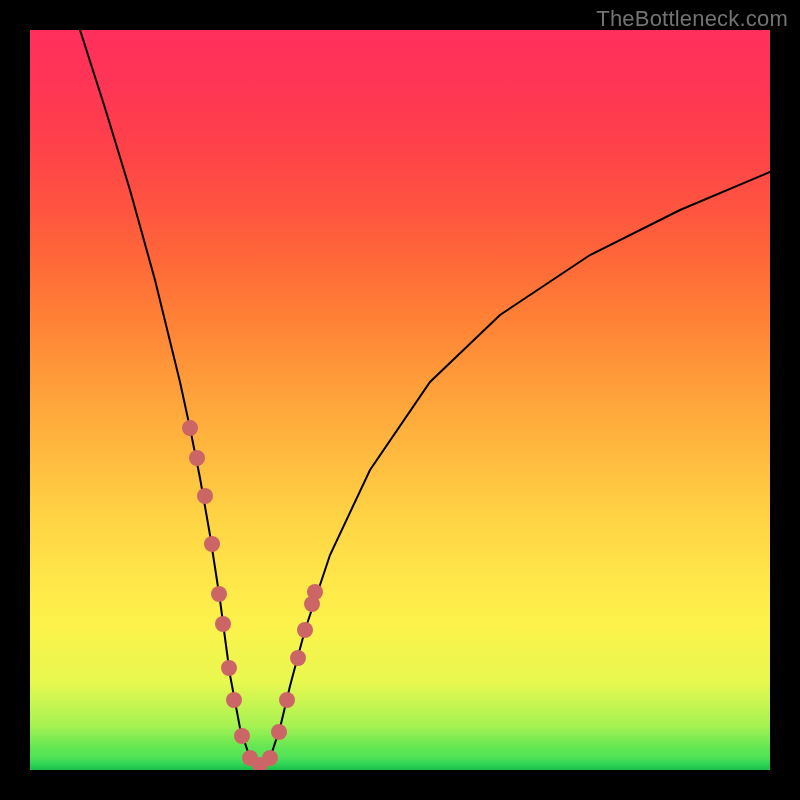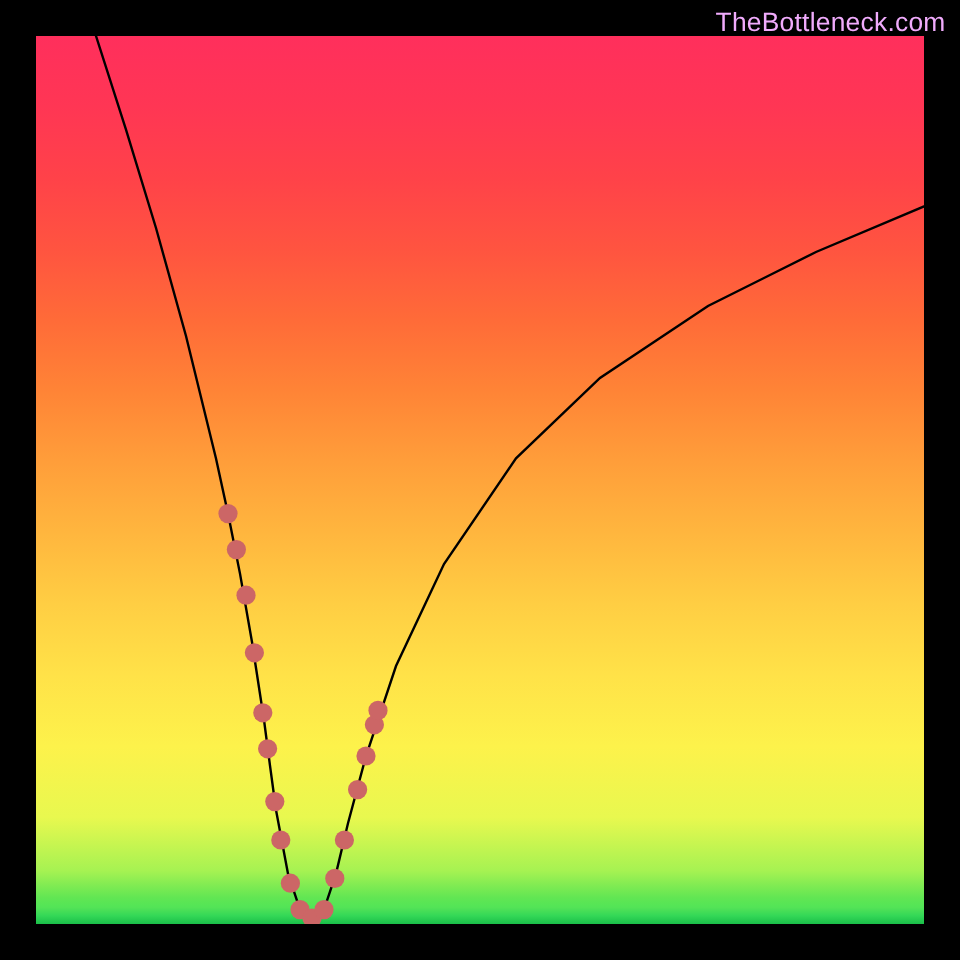--- a/index.html
+++ b/index.html
@@ -14,21 +14,21 @@
   .frame {
     position: relative;
     width: 800px;
     height: 800px;
     background: #000;
   }
   .watermark {
     position: absolute;
     top: 6px;
     right: 12px;
-    color: #f0abfc;
+    color: #737373;
     font-size: 22px;
     font-weight: 500;
     letter-spacing: 0.2px;
     z-index: 5;
   }
   .plot-bg {
     position: absolute;
     left: 30px;
     top: 30px;
     width: 740px;

